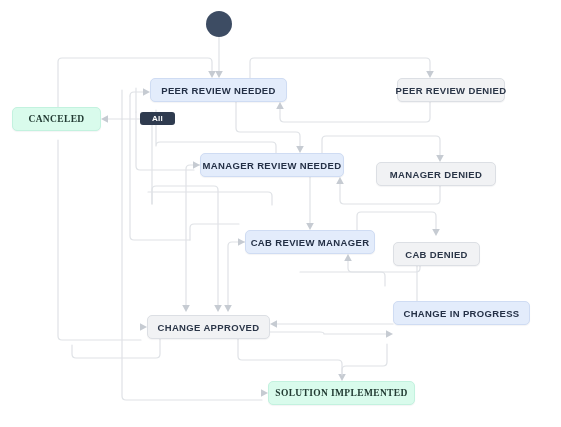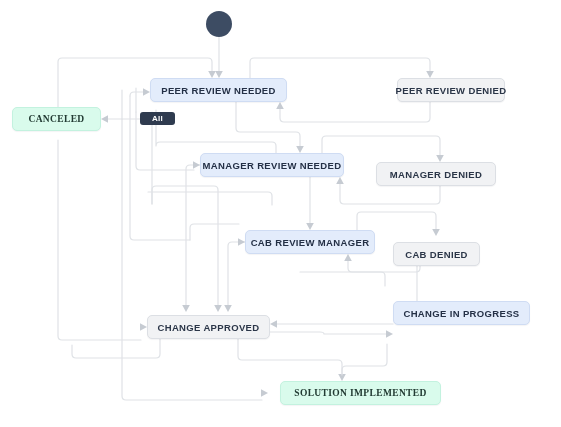--- a/index.html
+++ b/index.html
@@ -212,21 +212,21 @@
   </div>
 
   <div class="node grey" style="left:147px; top:315px; width:123px; height:24px;">
     <span>CHANGE APPROVED</span>
   </div>
 
   <div class="node blue" style="left:393px; top:301px; width:137px; height:24px;">
     <span>CHANGE IN PROGRESS</span>
   </div>
 
-  <div class="node green" style="left:280px; top:381px; width:161px; height:24px;">
+  <div class="node green" style="left:268px; top:381px; width:147px; height:24px;">
     <span>SOLUTION IMPLEMENTED</span>
   </div>
 
   <div class="badge" style="left:140px; top:112px; height:13px;">
     <span>All</span>
   </div>
 
 </div>
 
 </body></html>

